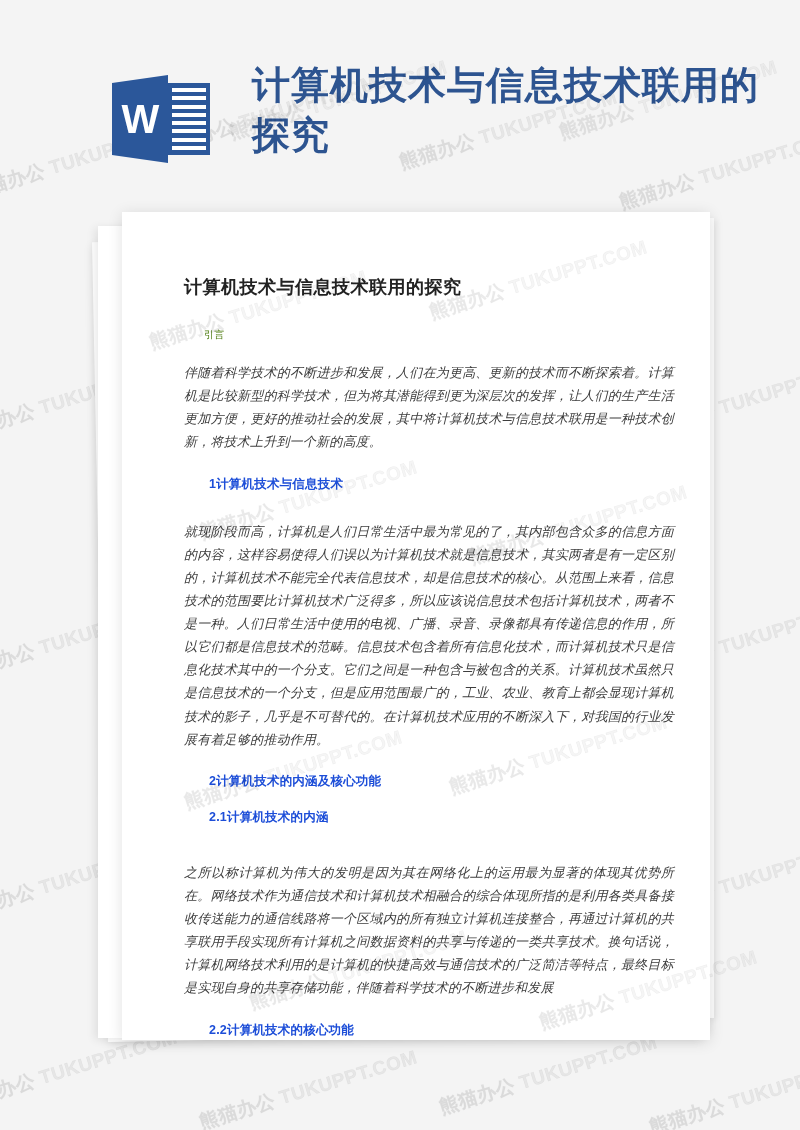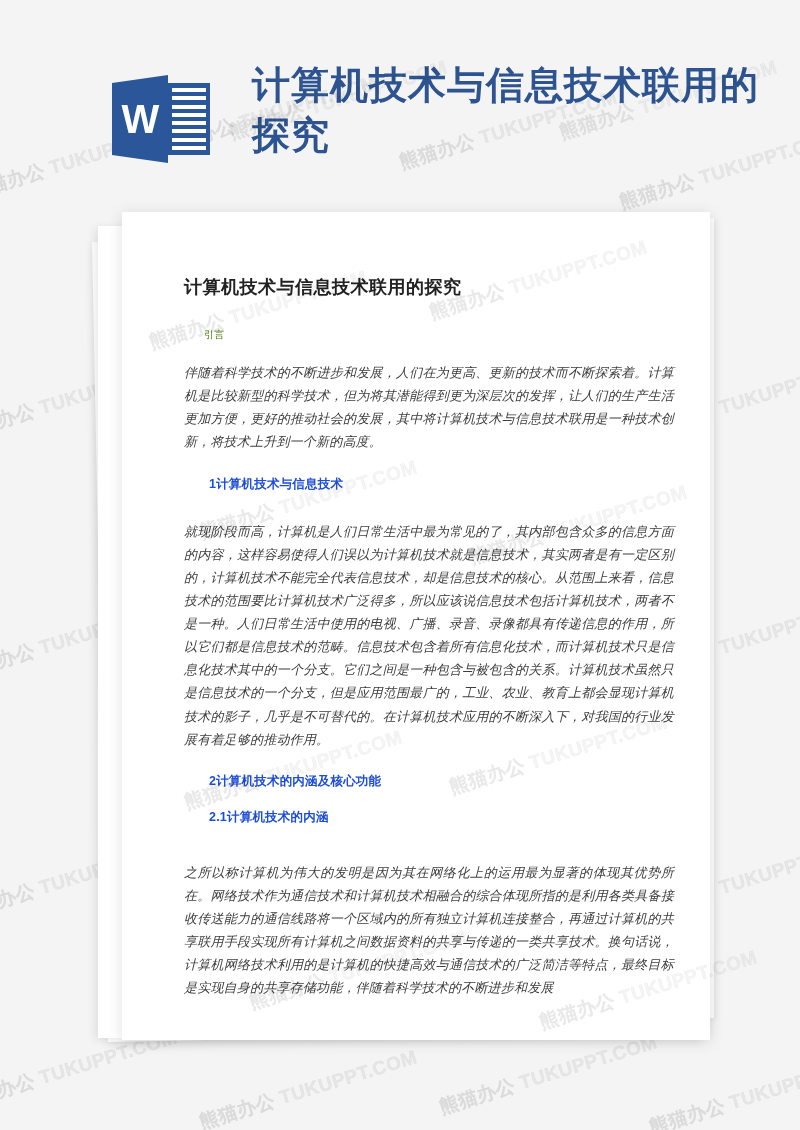--- a/index.html
+++ b/index.html
@@ -300,20 +300,21 @@
       <div class="doc-para">就现阶段而高，计算机是人们日常生活中最为常见的了，其内部包含众多的信息方面的内容，这样容易使得人们误以为计算机技术就是信息技术，其实两者是有一定区别的，计算机技术不能完全代表信息技术，却是信息技术的核心。从范围上来看，信息技术的范围要比计算机技术广泛得多，所以应该说信息技术包括计算机技术，两者不是一种。人们日常生活中使用的电视、广播、录音、录像都具有传递信息的作用，所以它们都是信息技术的范畴。信息技术包含着所有信息化技术，而计算机技术只是信息化技术其中的一个分支。它们之间是一种包含与被包含的关系。计算机技术虽然只是信息技术的一个分支，但是应用范围最广的，工业、农业、教育上都会显现计算机技术的影子，几乎是不可替代的。在计算机技术应用的不断深入下，对我国的行业发展有着足够的推动作用。</div>
 
       <div class="doc-h tight-top">2计算机技术的内涵及核心功能</div>
 
       <div class="doc-h tight-top">2.1计算机技术的内涵</div>
 
       <div class="gap-md"></div>
 
       <div class="doc-para">之所以称计算机为伟大的发明是因为其在网络化上的运用最为显著的体现其优势所在。网络技术作为通信技术和计算机技术相融合的综合体现所指的是利用各类具备接收传送能力的通信线路将一个区域内的所有独立计算机连接整合，再通过计算机的共享联用手段实现所有计算机之间数据资料的共享与传递的一类共享技术。换句话说，计算机网络技术利用的是计算机的快捷高效与通信技术的广泛简洁等特点，最终目标是实现自身的共享存储功能，伴随着科学技术的不断进步和发展</div>
 
+      <div class="doc-h tight-top">2.2计算机技术的核心功能</div>
 
     </div>
   </div>
 </div>
 
 <div class="watermark-front">
   <div class="wm lite" style="left:150px; top:330px;">熊猫办公 TUKUPPT.COM</div>
   <div class="wm lite" style="left:430px; top:300px;">熊猫办公 TUKUPPT.COM</div>
   <div class="wm lite" style="left:200px; top:520px;">熊猫办公 TUKUPPT.COM</div>
   <div class="wm lite" style="left:470px; top:545px;">熊猫办公 TUKUPPT.COM</div>

